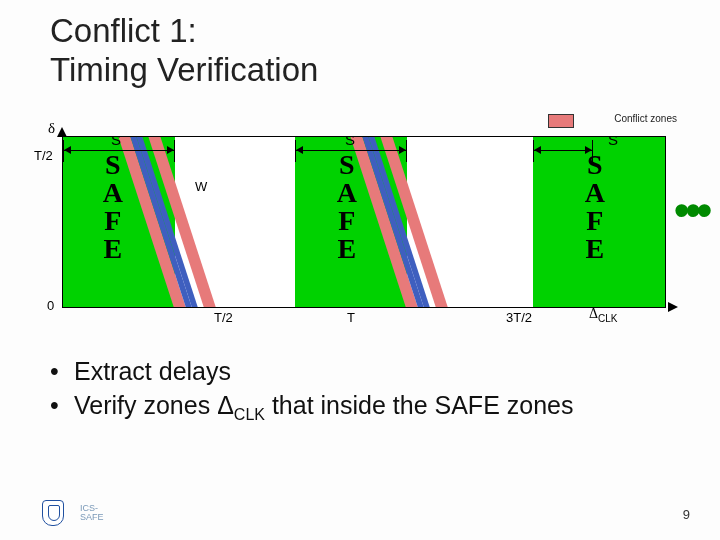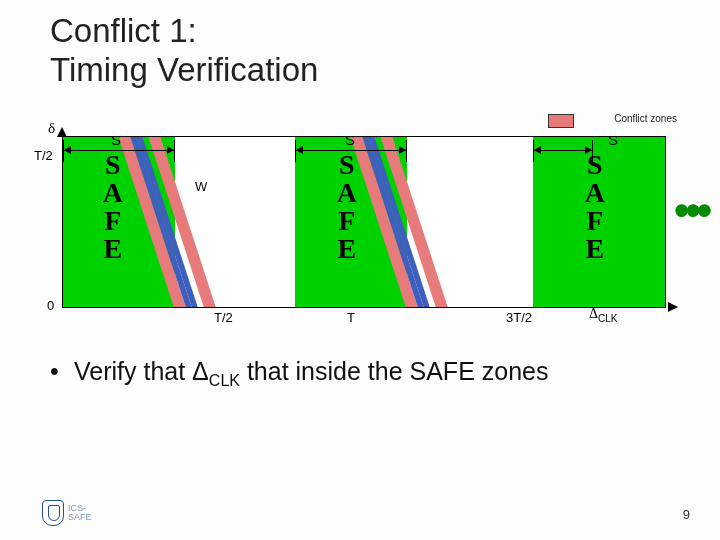--- a/index.html
+++ b/index.html
@@ -232,21 +232,21 @@
     right: 30px;
     font-size: 13px;
     color: #333;
   }
   .logo {
     position: absolute;
     bottom: 14px;
     left: 42px;
     display: flex;
     align-items: center;
-    gap: 4px;
+    gap: 16px;
   }
   .logo-shield {
     width: 22px;
     height: 26px;
     border: 1.5px solid #2050a0;
     border-radius: 4px 4px 10px 10px;
     position: relative;
     background: #fff;
   }
   .logo-shield::after {
@@ -322,21 +322,24 @@
   <div class="tick tk2">T</div>
   <div class="tick tk3">3T/2</div>
   <div class="dclk-label">
     <span>Δ</span><sub>CLK</sub>
   </div>
   <div class="dots">•••</div>
 </div>
 
 <ul class="bullets">
   <li>
-    <span>Verify that Δ</span><sub>CLK</sub><span> that inside the SAFE zones</span>
+    <span>Extract delays</span>
+  </li>
+  <li>
+    <span>Verify zones Δ</span><sub>CLK</sub><span> that inside the SAFE zones</span>
   </li>
 </ul>
 
 <div class="page-num">9</div>
 
 <div class="logo">
   <div class="logo-shield"></div>
   <div class="logo-text">
     <span>ICS-</span><br>
     <span>SAFE</span>

